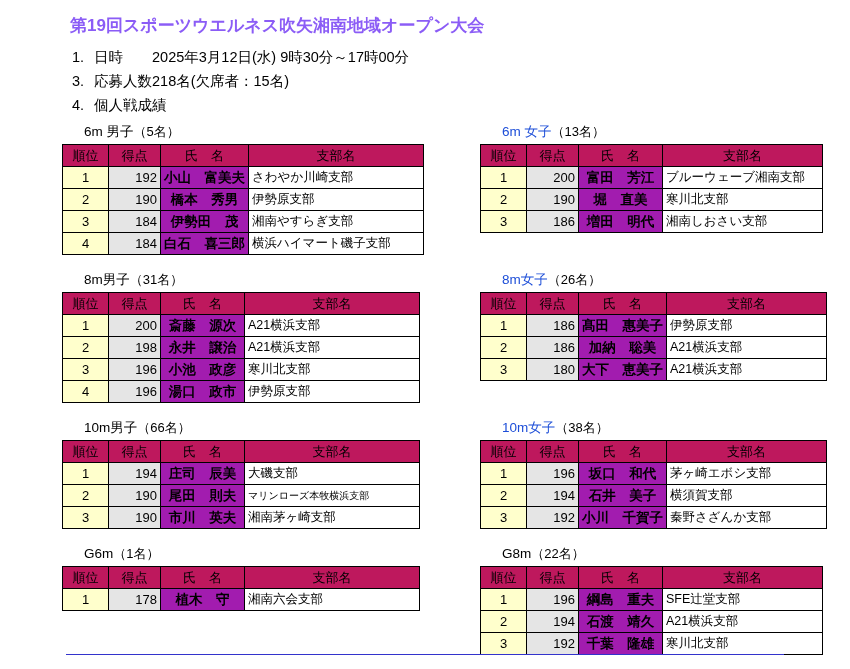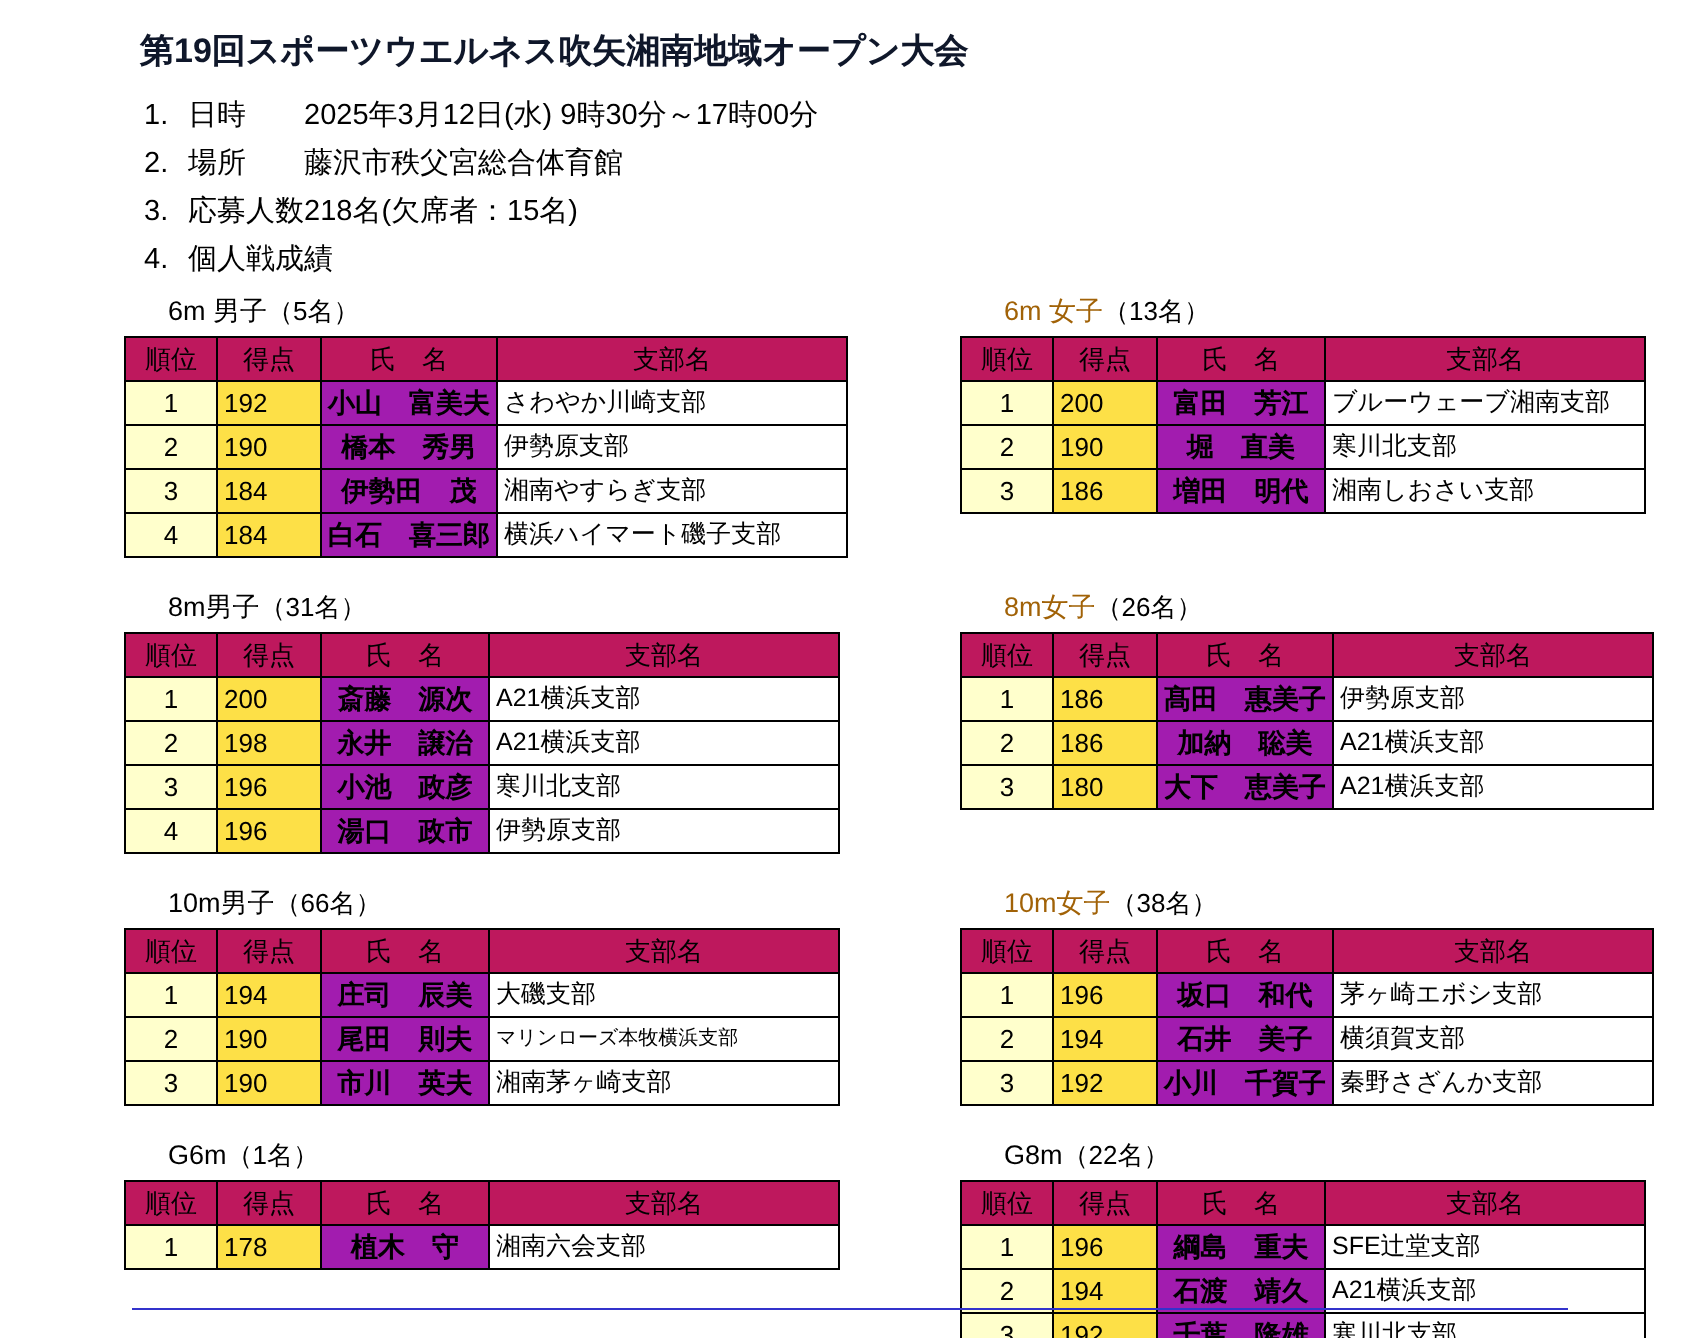--- a/index.html
+++ b/index.html
@@ -17,21 +17,21 @@
   }
   .page {
     position: relative;
     width: 850px;
     height: 669px;
     box-sizing: border-box;
     padding: 0;
   }
   
   .title {
-    color: #0f172a;
+    color: #8b5cf6;
     font-size: 17px;
     font-weight: bold;
     padding: 14px 0 4px 70px;
     letter-spacing: 0px;
     white-space: nowrap;
   }
   
   .info-list {
     margin: 4px 0 0 0;
     padding: 0;
@@ -64,21 +64,21 @@
 
   .block {
     margin-bottom: 16px;
   }
   .cat-head {
     font-size: 13.5px;
     padding: 0 0 3px 22px;
     white-space: nowrap;
   }
   .cat-head .cat-name { font-weight: normal; }
-  .cat-head.female .cat-name { color: #a16207; }
+  .cat-head.female .cat-name { color: #1d4ed8; }
   .cat-head .cat-count { font-size: 13px; }
 
   table.result {
     border-collapse: collapse;
     table-layout: fixed;
     font-size: 13px;
   }
   table.result th, table.result td {
     border: 1px solid #000000;
     height: 21px;
@@ -92,22 +92,22 @@
     background: #be185d;
     text-align: center;
     font-weight: normal;
     font-size: 13px;
   }
   td.rank {
     background: #ffffcc;
     text-align: center;
   }
   td.score {
-    background: #fde047;
-    text-align: left;
+    background: #e5e5e5;
+    text-align: right;
   }
   td.name {
     background: #a21caf;
     text-align: center;
     font-weight: bold;
     font-size: 13.5px;
   }
   td.branch {
     background: #ffffff;
     text-align: left;
@@ -137,23 +137,20 @@
 </head>
 <body>
 
 <div class="page">
 
   <div class="title">第19回スポーツウエルネス吹矢湘南地域オープン大会</div>
 
   <ul class="info-list">
     <li>
       <span class="info-num">1.</span><span class="info-label">日時</span><span>2025年3月12日(水) 9時30分～17時00分</span>
-    </li>
-    <li>
-      <span class="info-num">2.</span><span class="info-label">場所</span><span>藤沢市秩父宮総合体育館</span>
     </li>
     <li>
       <span class="info-num">3.</span><span class="info-label">応募人数</span><span>218名(欠席者：15名)</span>
     </li>
     <li>
       <span class="info-num">4.</span><span class="info-label">個人戦成績</span><span></span>
     </li>
   </ul>
 
   <div class="columns">

